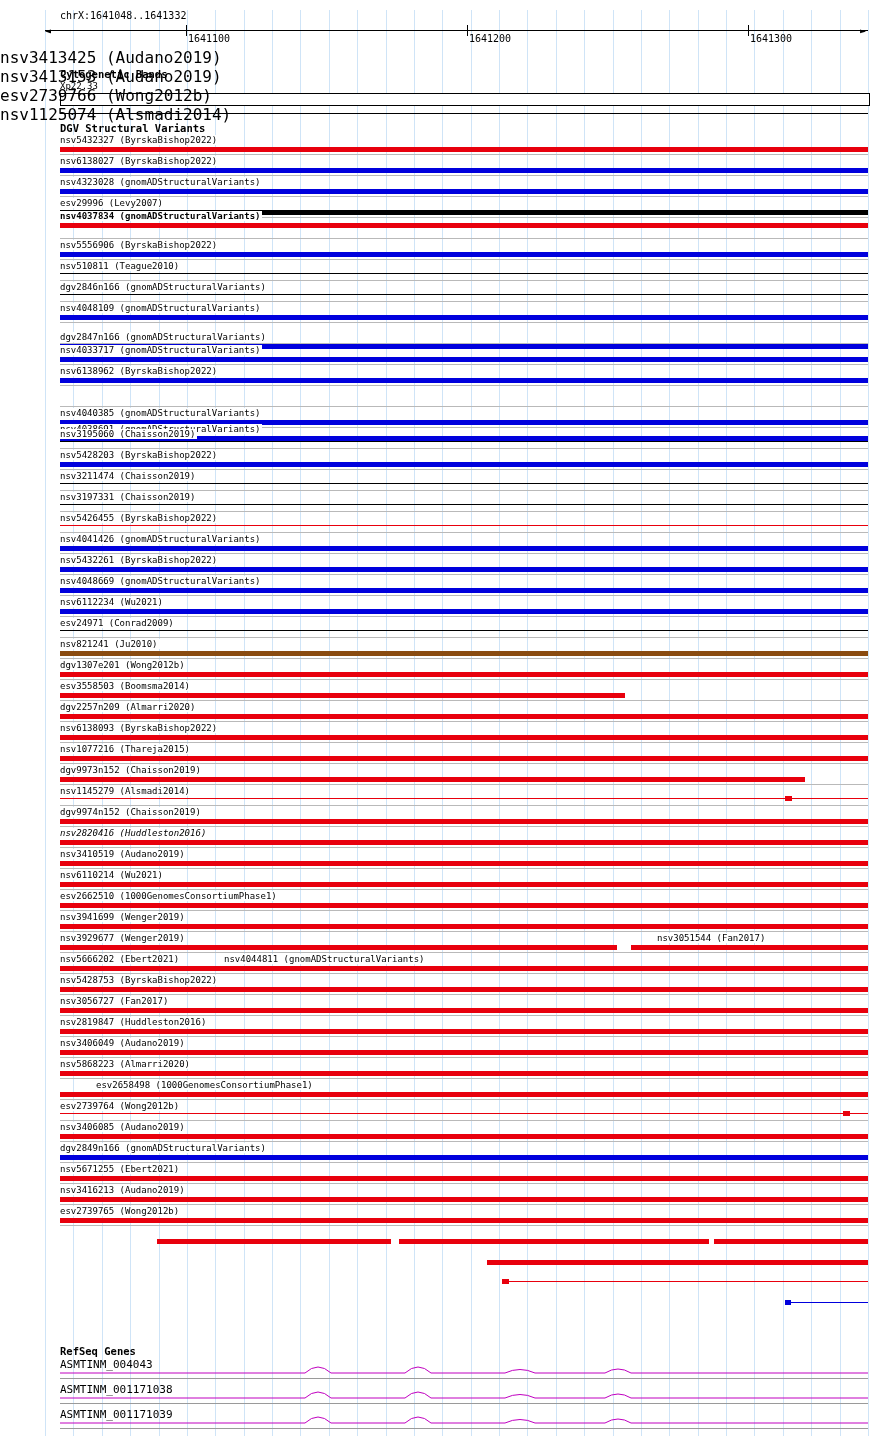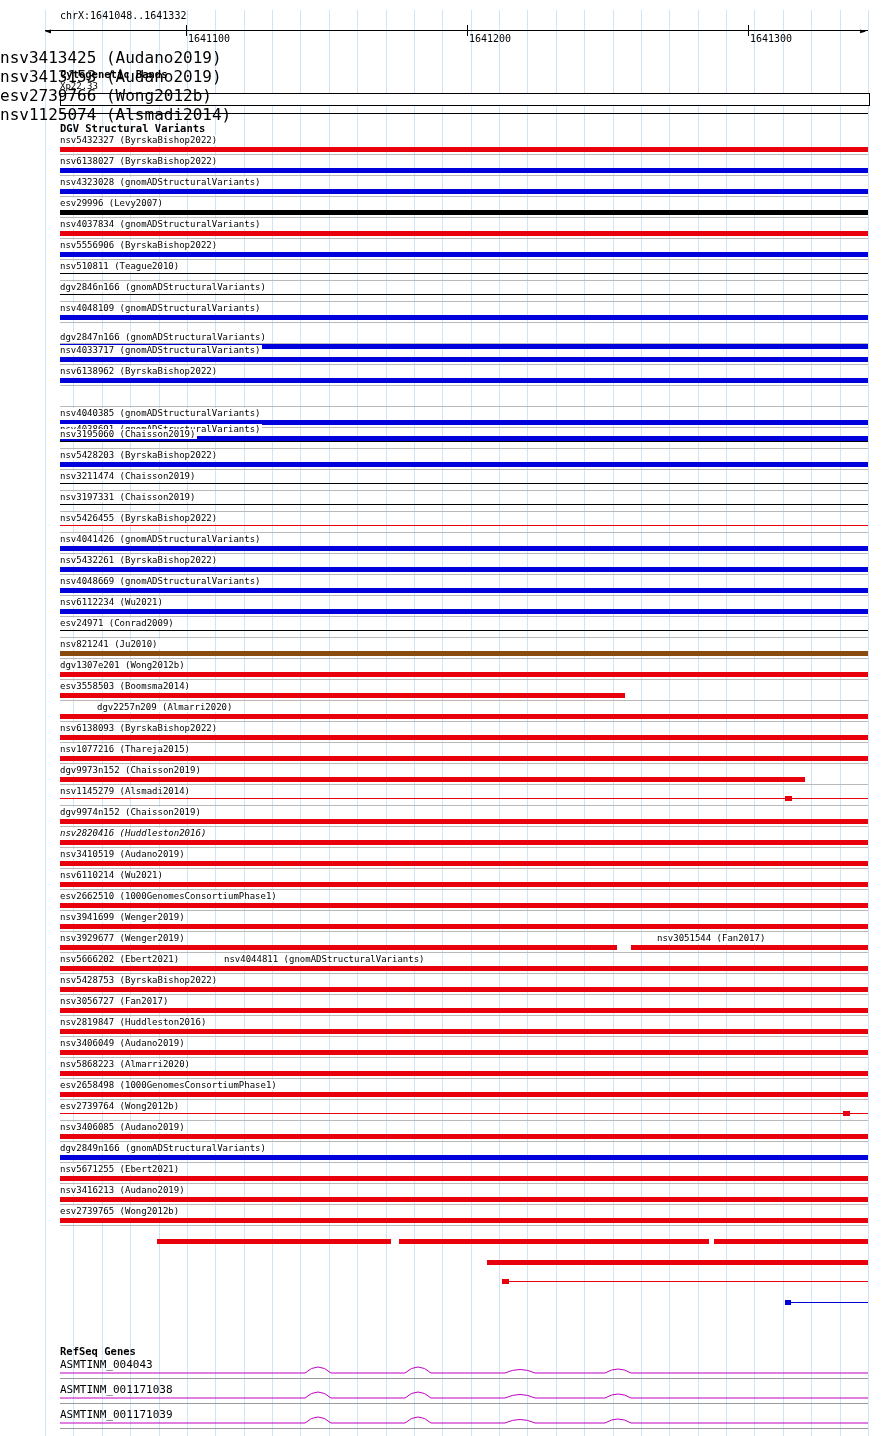--- a/index.html
+++ b/index.html
@@ -108,21 +108,21 @@
       <div class="row" style="top: 177px;">
         <div class="lab" style="top: 0px;">nsv4323028 (gnomADStructuralVariants)</div>
         <div class="bar" style="left: 60px; width: 808px; top: 12px; background: rgb(0, 0, 221);"></div>
       </div>
       <div class="hr" style="top: 196px; background: rgb(185, 185, 185);"></div>
       <div class="row" style="top: 198px;">
         <div class="lab" style="top: 0px;">esv29996 (Levy2007)</div>
         <div class="bar" style="left: 60px; width: 808px; top: 12px; background: rgb(0, 0, 0);"></div>
       </div>
       <div class="hr" style="top: 217px; background: rgb(185, 185, 185);"></div>
-      <div class="row" style="top: 219px;">
+      <div class="row" style="top: 211px; font-weight: bold;">
         <div class="lab" style="top: 0px;">nsv4037834 (gnomADStructuralVariants)</div>
         <div class="bar" style="left: 60px; width: 808px; top: 12px; background: rgb(232, 0, 13);"></div>
       </div>
       <div class="hr" style="top: 238px; background: rgb(185, 185, 185);"></div>
       <div class="row" style="top: 240px;">
         <div class="lab" style="top: 0px;">nsv5556906 (ByrskaBishop2022)</div>
         <div class="bar" style="left: 60px; width: 808px; top: 12px; background: rgb(0, 0, 221);"></div>
       </div>
       <div class="hr" style="top: 259px; background: rgb(185, 185, 185);"></div>
       <div class="row" style="top: 261px;">
@@ -224,21 +224,21 @@
         <div class="lab" style="top: 0px;">dgv1307e201 (Wong2012b)</div>
         <div class="bar" style="left: 60px; width: 808px; top: 12px; background: rgb(232, 0, 13);"></div>
       </div>
       <div class="hr" style="top: 679px; background: rgb(185, 185, 185);"></div>
       <div class="row" style="top: 681px;">
         <div class="lab" style="top: 0px;">esv3558503 (Boomsma2014)</div>
         <div class="bar" style="left: 60px; width: 565px; top: 12px; background: rgb(232, 0, 13);"></div>
       </div>
       <div class="hr" style="top: 700px; background: rgb(185, 185, 185);"></div>
       <div class="row" style="top: 702px;">
-        <div class="lab" style="top: 0px; margin-left: 37px;">dgv2257n209 (Almarri2020)</div>
+        <div class="lab" style="top: 0px;">dgv2257n209 (Almarri2020)</div>
         <div class="bar" style="left: 60px; width: 808px; top: 12px; background: rgb(232, 0, 13);"></div>
       </div>
       <div class="hr" style="top: 721px; background: rgb(185, 185, 185);"></div>
       <div class="row" style="top: 723px;">
         <div class="lab" style="top: 0px;">nsv6138093 (ByrskaBishop2022)</div>
         <div class="bar" style="left: 60px; width: 808px; top: 12px; background: rgb(232, 0, 13);"></div>
       </div>
       <div class="hr" style="top: 742px; background: rgb(185, 185, 185);"></div>
       <div class="row" style="top: 744px;">
         <div class="lab" style="top: 0px;">nsv1077216 (Thareja2015)</div>
@@ -318,21 +318,21 @@
         <div class="lab" style="top: 0px;">nsv3406049 (Audano2019)</div>
         <div class="bar" style="left: 60px; width: 808px; top: 12px; background: rgb(232, 0, 13);"></div>
       </div>
       <div class="hr" style="top: 1057px; background: rgb(185, 185, 185);"></div>
       <div class="row" style="top: 1059px;">
         <div class="lab" style="top: 0px;">nsv5868223 (Almarri2020)</div>
         <div class="bar" style="left: 60px; width: 808px; top: 12px; background: rgb(232, 0, 13);"></div>
       </div>
       <div class="hr" style="top: 1078px; background: rgb(185, 185, 185);"></div>
       <div class="row" style="top: 1080px;">
-        <div class="lab" style="top: 0px;">esv2658498 (1000GenomesConsortiumPhase1)</div>
+        <div class="lab" style="top: 0px; margin-left: 36px;">esv2658498 (1000GenomesConsortiumPhase1)</div>
         <div class="bar" style="left: 60px; width: 808px; top: 12px; background: rgb(232, 0, 13);"></div>
       </div>
       <div class="hr" style="top: 1099px; background: rgb(185, 185, 185);"></div>
       <div class="row" style="top: 1101px;">
         <div class="lab" style="top: 0px;">esv2739764 (Wong2012b)</div>
         <div class="bar thin" style="left: 60px; width: 808px; top: 12px; background: rgb(232, 0, 13);"></div>
         <div class="bar" style="left: 843px; width: 7px; top: 10px; background: rgb(232, 0, 13);"></div>
       </div>
       <div class="hr" style="top: 1120px; background: rgb(185, 185, 185);"></div>
       <div class="row" style="top: 1122px;">

